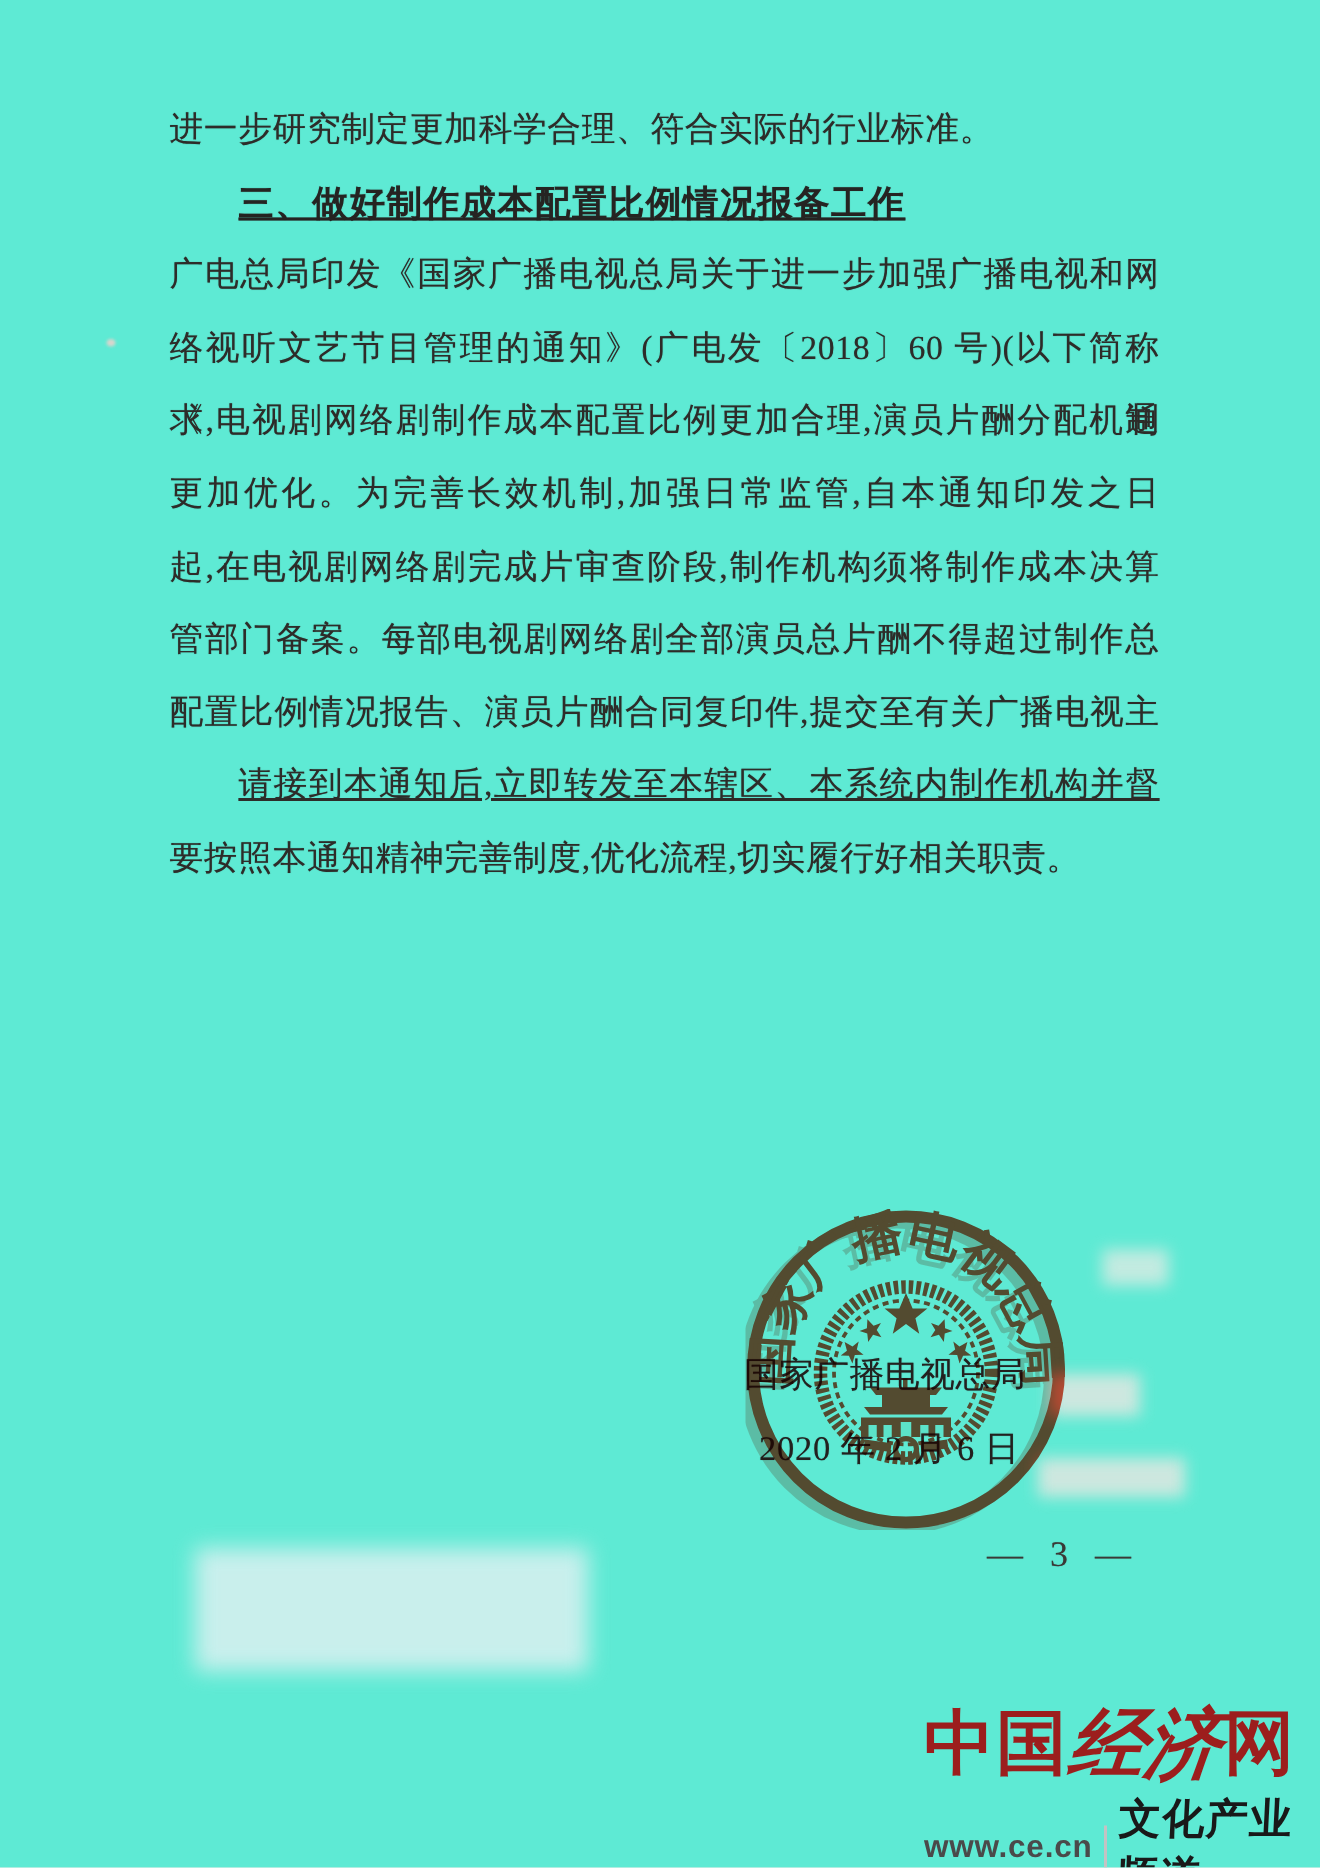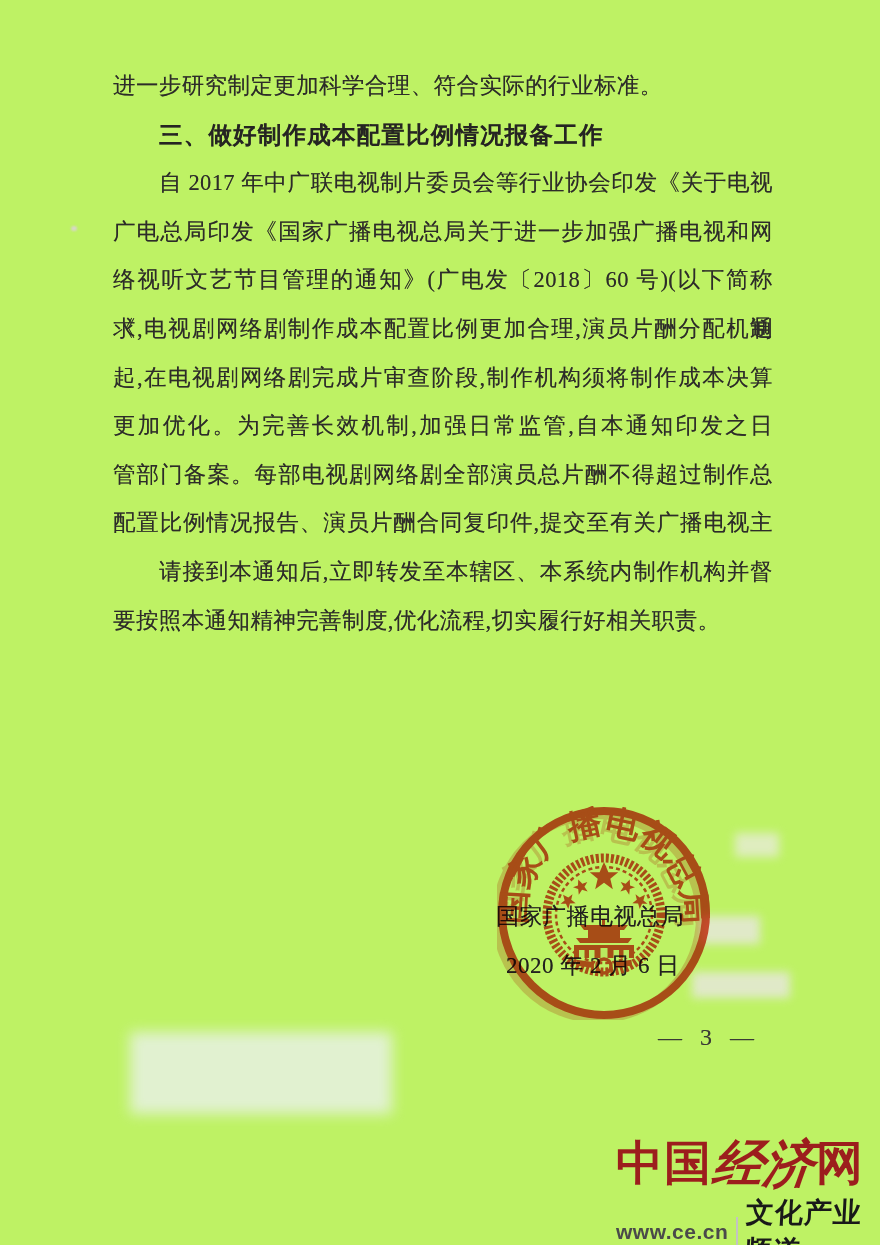--- a/index.html
+++ b/index.html
@@ -1,24 +1,24 @@
 <!DOCTYPE html>
 <html><head>
 <meta charset="utf-8">
 <style>
   html,body{margin:0;padding:0;}
   body{width:880px;height:1245px;background:#eceae3;font-family:"Liberation Serif","DejaVu Serif",serif;}
-  #page{position:relative;width:880px;height:1245px;background:#bef264;overflow:hidden;}
+  #page{position:relative;width:880px;height:1245px;background:#5eead4;overflow:hidden;}
 
   
   #doc{position:absolute;left:113px;top:62px;width:660px;color:#2d2c29;}
   .line{height:48.6px;line-height:48.6px;font-size:22.5px;letter-spacing:.4px;white-space:nowrap;
         text-shadow:0 0 .6px rgba(45,44,41,.55);}
   .j{white-space:normal;text-align:justify;text-align-last:justify;}
-  .indent{padding-left:46px;}
+  .indent{padding-left:46px;text-decoration:underline;}
   .head{font-family:"Liberation Sans","DejaVu Sans",sans-serif;font-weight:700;font-size:23.5px;
         letter-spacing:1.2px;color:#252422;}
 
   
   .sig{position:absolute;color:#22211f;font-size:23px;letter-spacing:.5px;white-space:nowrap;
        text-shadow:0 0 .6px rgba(34,33,31,.5);z-index:2;}
   #sig-org{left:496px;top:901px;}
   #sig-date{left:506px;top:950px;}
 
   
@@ -53,26 +53,25 @@
   #speck{left:71px;top:226px;width:6px;height:5px;background:#d8d5cd;border-radius:50%;filter:blur(1px);}
 </style>
 </head>
 <body>
 
 <div id="page">
 
   <div id="doc">
     <div class="line">进一步研究制定更加科学合理、符合实际的行业标准。</div>
     <div class="line head indent">三、做好制作成本配置比例情况报备工作</div>
-    <div class="line j indent">自 2017 年中广联电视制片委员会等行业协会印发《关于电视</div>
     <div class="line j">广电总局印发《国家广播电视总局关于进一步加强广播电视和网</div>
     <div class="line j">络视听文艺节目管理的通知》(广电发〔2018〕60 号)(以下简称《通</div>
     <div class="line j">求,电视剧网络剧制作成本配置比例更加合理,演员片酬分配机制</div>
+    <div class="line j">更加优化。为完善长效机制,加强日常监管,自本通知印发之日</div>
     <div class="line j">起,在电视剧网络剧完成片审查阶段,制作机构须将制作成本决算</div>
-    <div class="line j">更加优化。为完善长效机制,加强日常监管,自本通知印发之日</div>
     <div class="line j">管部门备案。每部电视剧网络剧全部演员总片酬不得超过制作总</div>
     <div class="line j">配置比例情况报告、演员片酬合同复印件,提交至有关广播电视主</div>
     <div class="line j indent">请接到本通知后,立即转发至本辖区、本系统内制作机构并督</div>
     <div class="line">要按照本通知精神完善制度,优化流程,切实履行好相关职责。</div>
   </div>
 
   <div id="sig-org" class="sig">国家广播电视总局</div>
   <div id="sig-date" class="sig">2020 年 2 月 6 日</div>
 
   <div id="seal">

